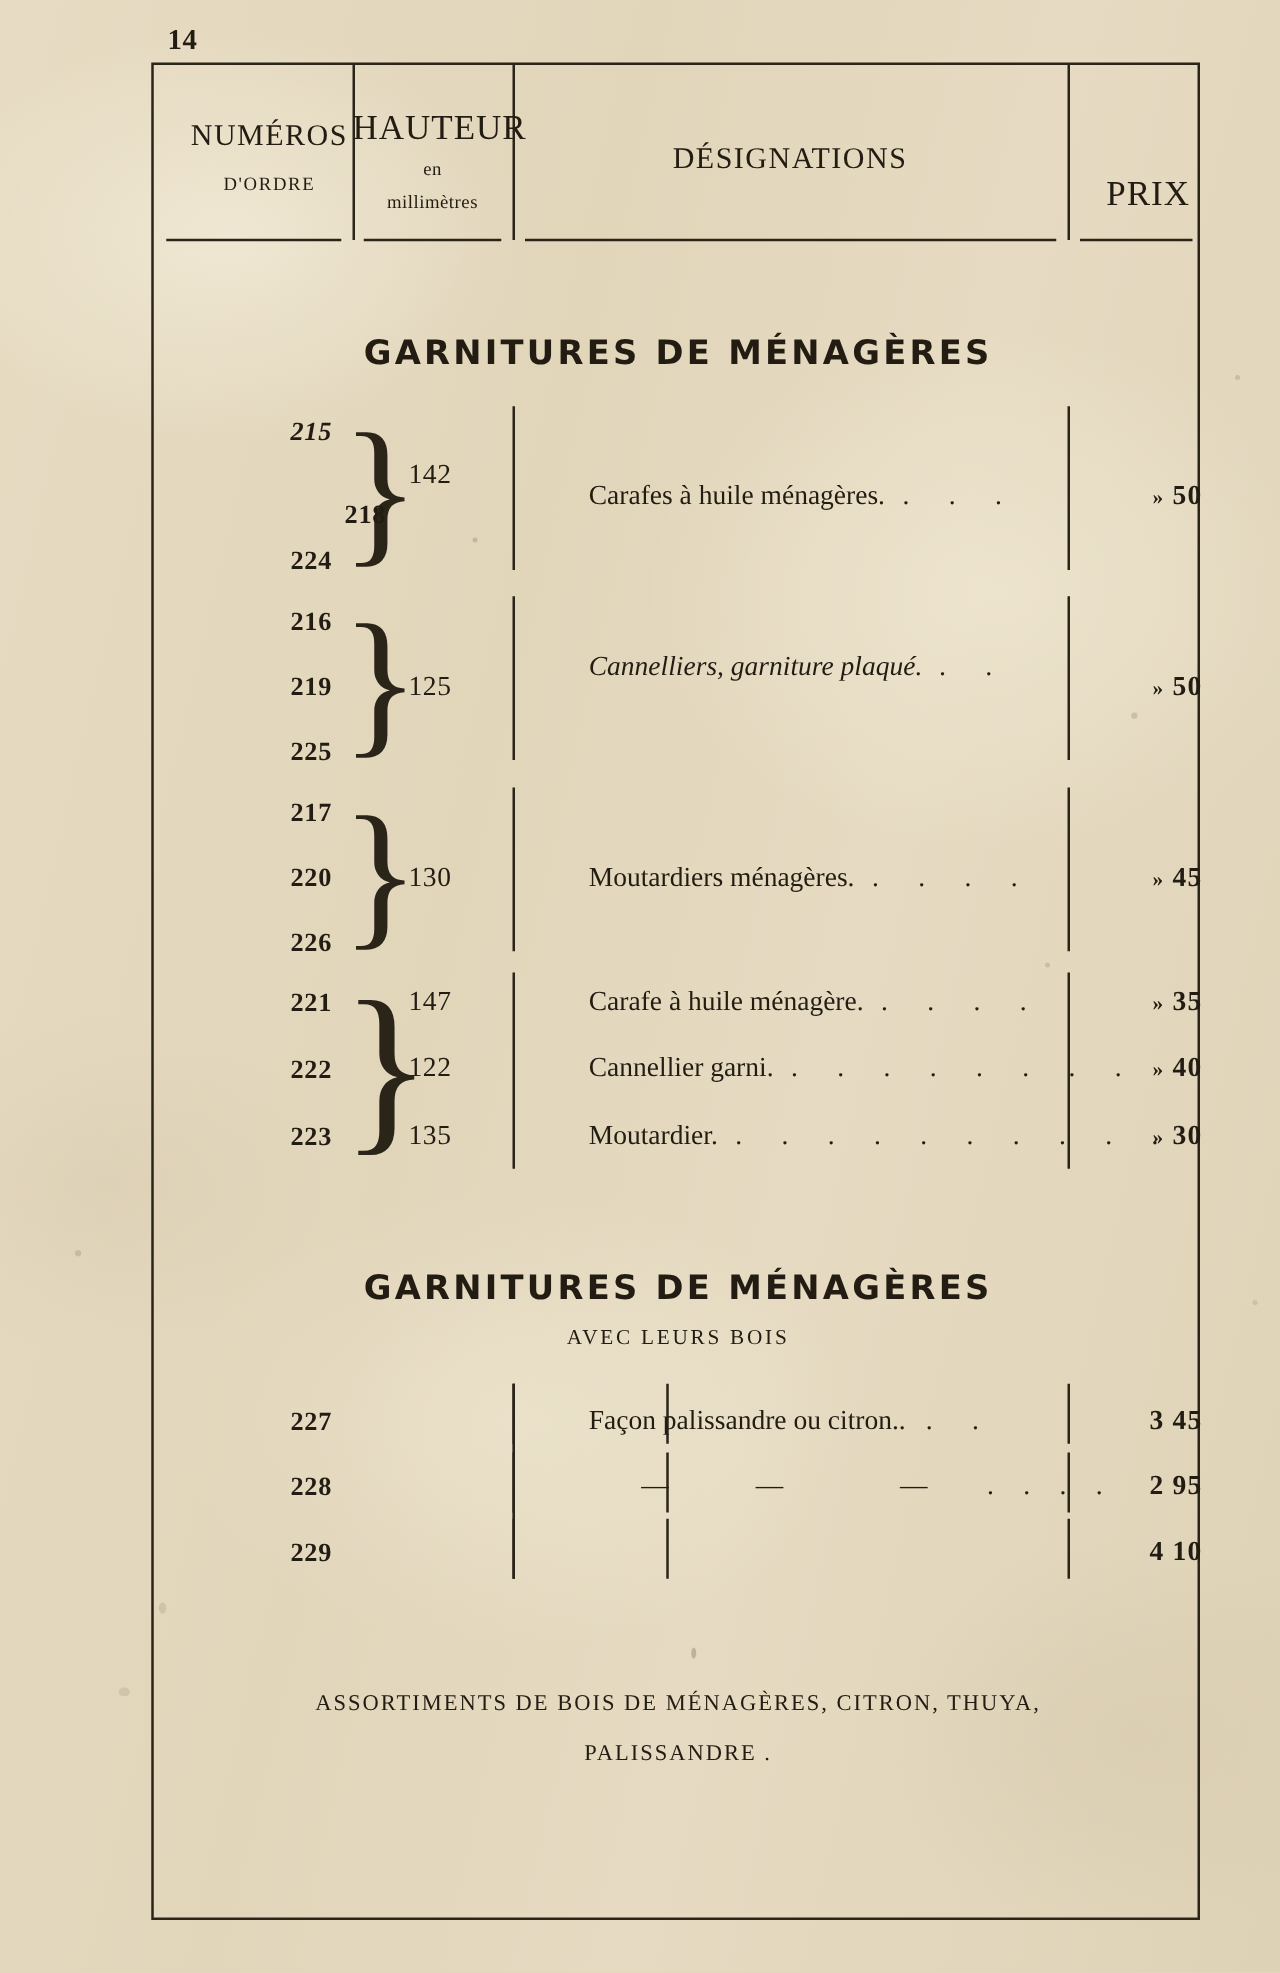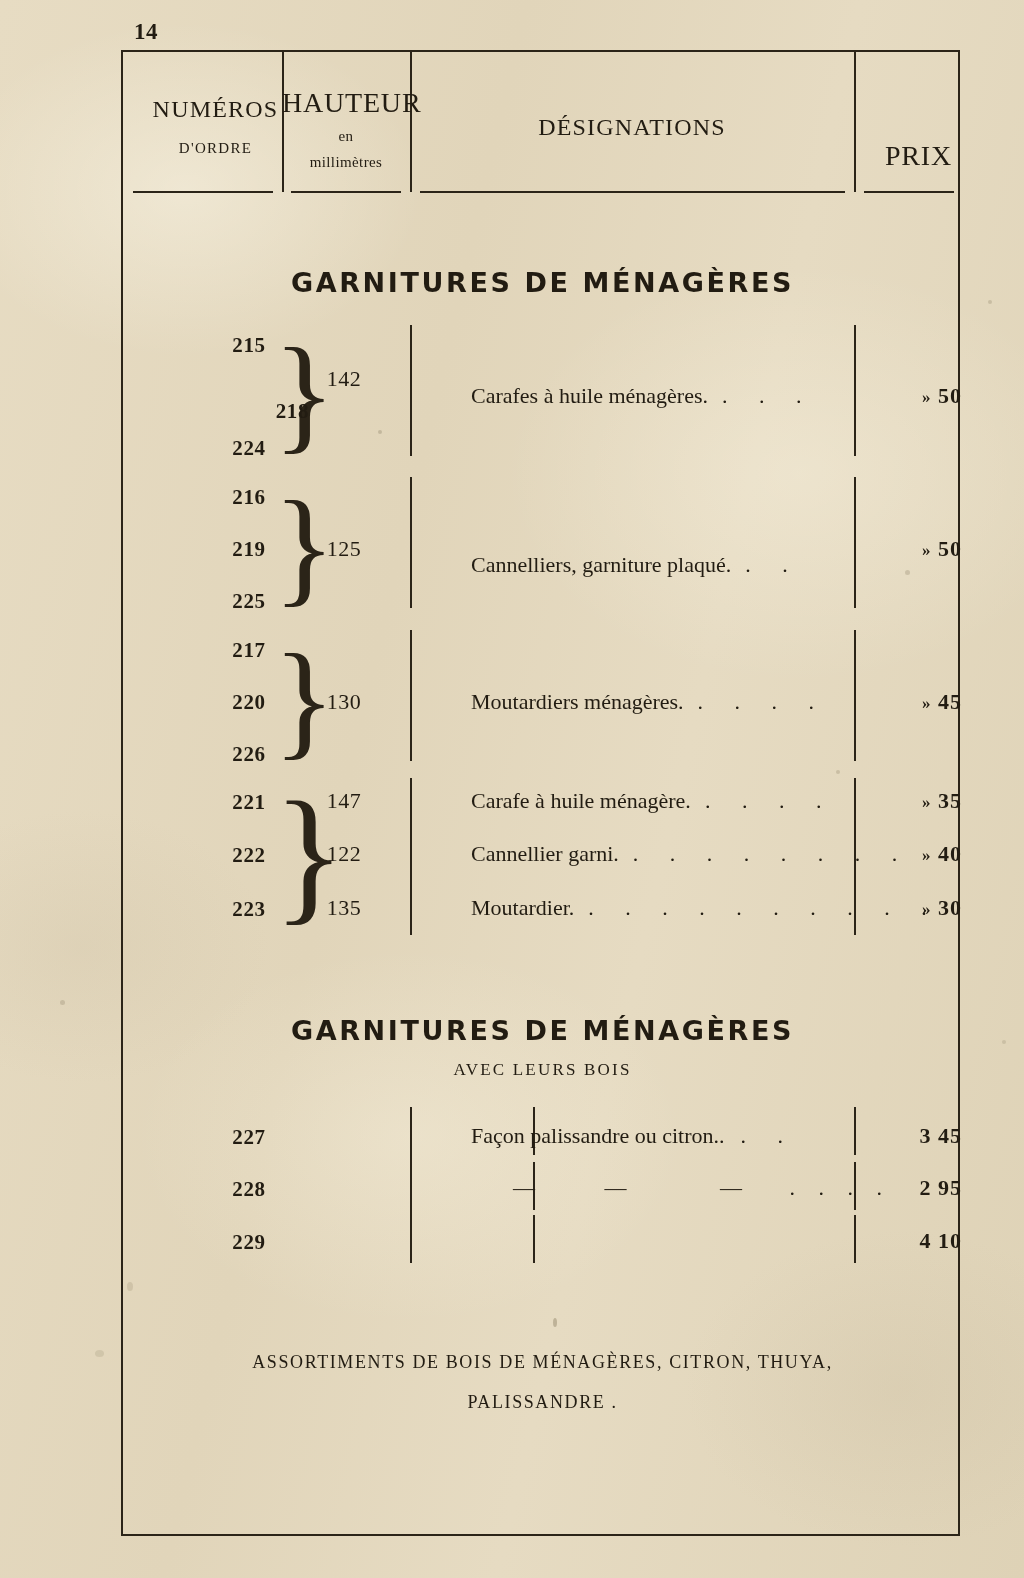--- a/index.html
+++ b/index.html
@@ -164,41 +164,41 @@
   <div class="head-cell" style="left:731px;top:64px;width:129px;margin-top:24px;">
     <div class="t-mid">PRIX</div>
   </div>
 
   <div class="section-title" style="top:215px;">GARNITURES DE MÉNAGÈRES</div>
 
   <div class="vline" style="left:287px;top:273px;height:131px;"></div>
   <div class="vline" style="left:731px;top:273px;height:131px;"></div>
   <div class="brace" style="left:150px;top:276px;font-size:130px;">}</div>
 
-  <div class="num" style="top:281px;">215</div>
+  <div class="num" style="top:281px;font-style:italic;">215</div>
   <div class="num" style="top:347px;text-align:right;">218</div>
   <div class="num" style="top:384px;">224</div>
   <div class="hauteur" style="top:314px;">142</div>
   <div class="desig" style="top:331px;">
     <span>Carafes à huile ménagères.</span><span class="dots-wide" style="margin-left:14px;">. . .</span>
   </div>
   <div class="price" style="top:331px;">
     <span class="guil">»</span>
     <span>50</span>
   </div>
 
   <div class="vline" style="left:287px;top:425px;height:131px;"></div>
   <div class="vline" style="left:731px;top:425px;height:131px;"></div>
   <div class="brace" style="left:150px;top:429px;font-size:130px;">}</div>
 
   <div class="num" style="top:433px;">216</div>
   <div class="num" style="top:485px;">219</div>
   <div class="num" style="top:537px;">225</div>
   <div class="hauteur" style="top:484px;">125</div>
-  <div class="desig" style="top:500px;">
+  <div class="desig" style="top:468px;font-style:italic;">
     <span>Cannelliers, garniture plaqué.</span><span class="dots-wide" style="margin-left:14px;">. .</span>
   </div>
   <div class="price" style="top:484px;">
     <span class="guil">»</span>
     <span>50</span>
   </div>
 
   <div class="vline" style="left:287px;top:578px;height:131px;"></div>
   <div class="vline" style="left:731px;top:578px;height:131px;"></div>
   <div class="brace" style="left:150px;top:582px;font-size:130px;">}</div>

